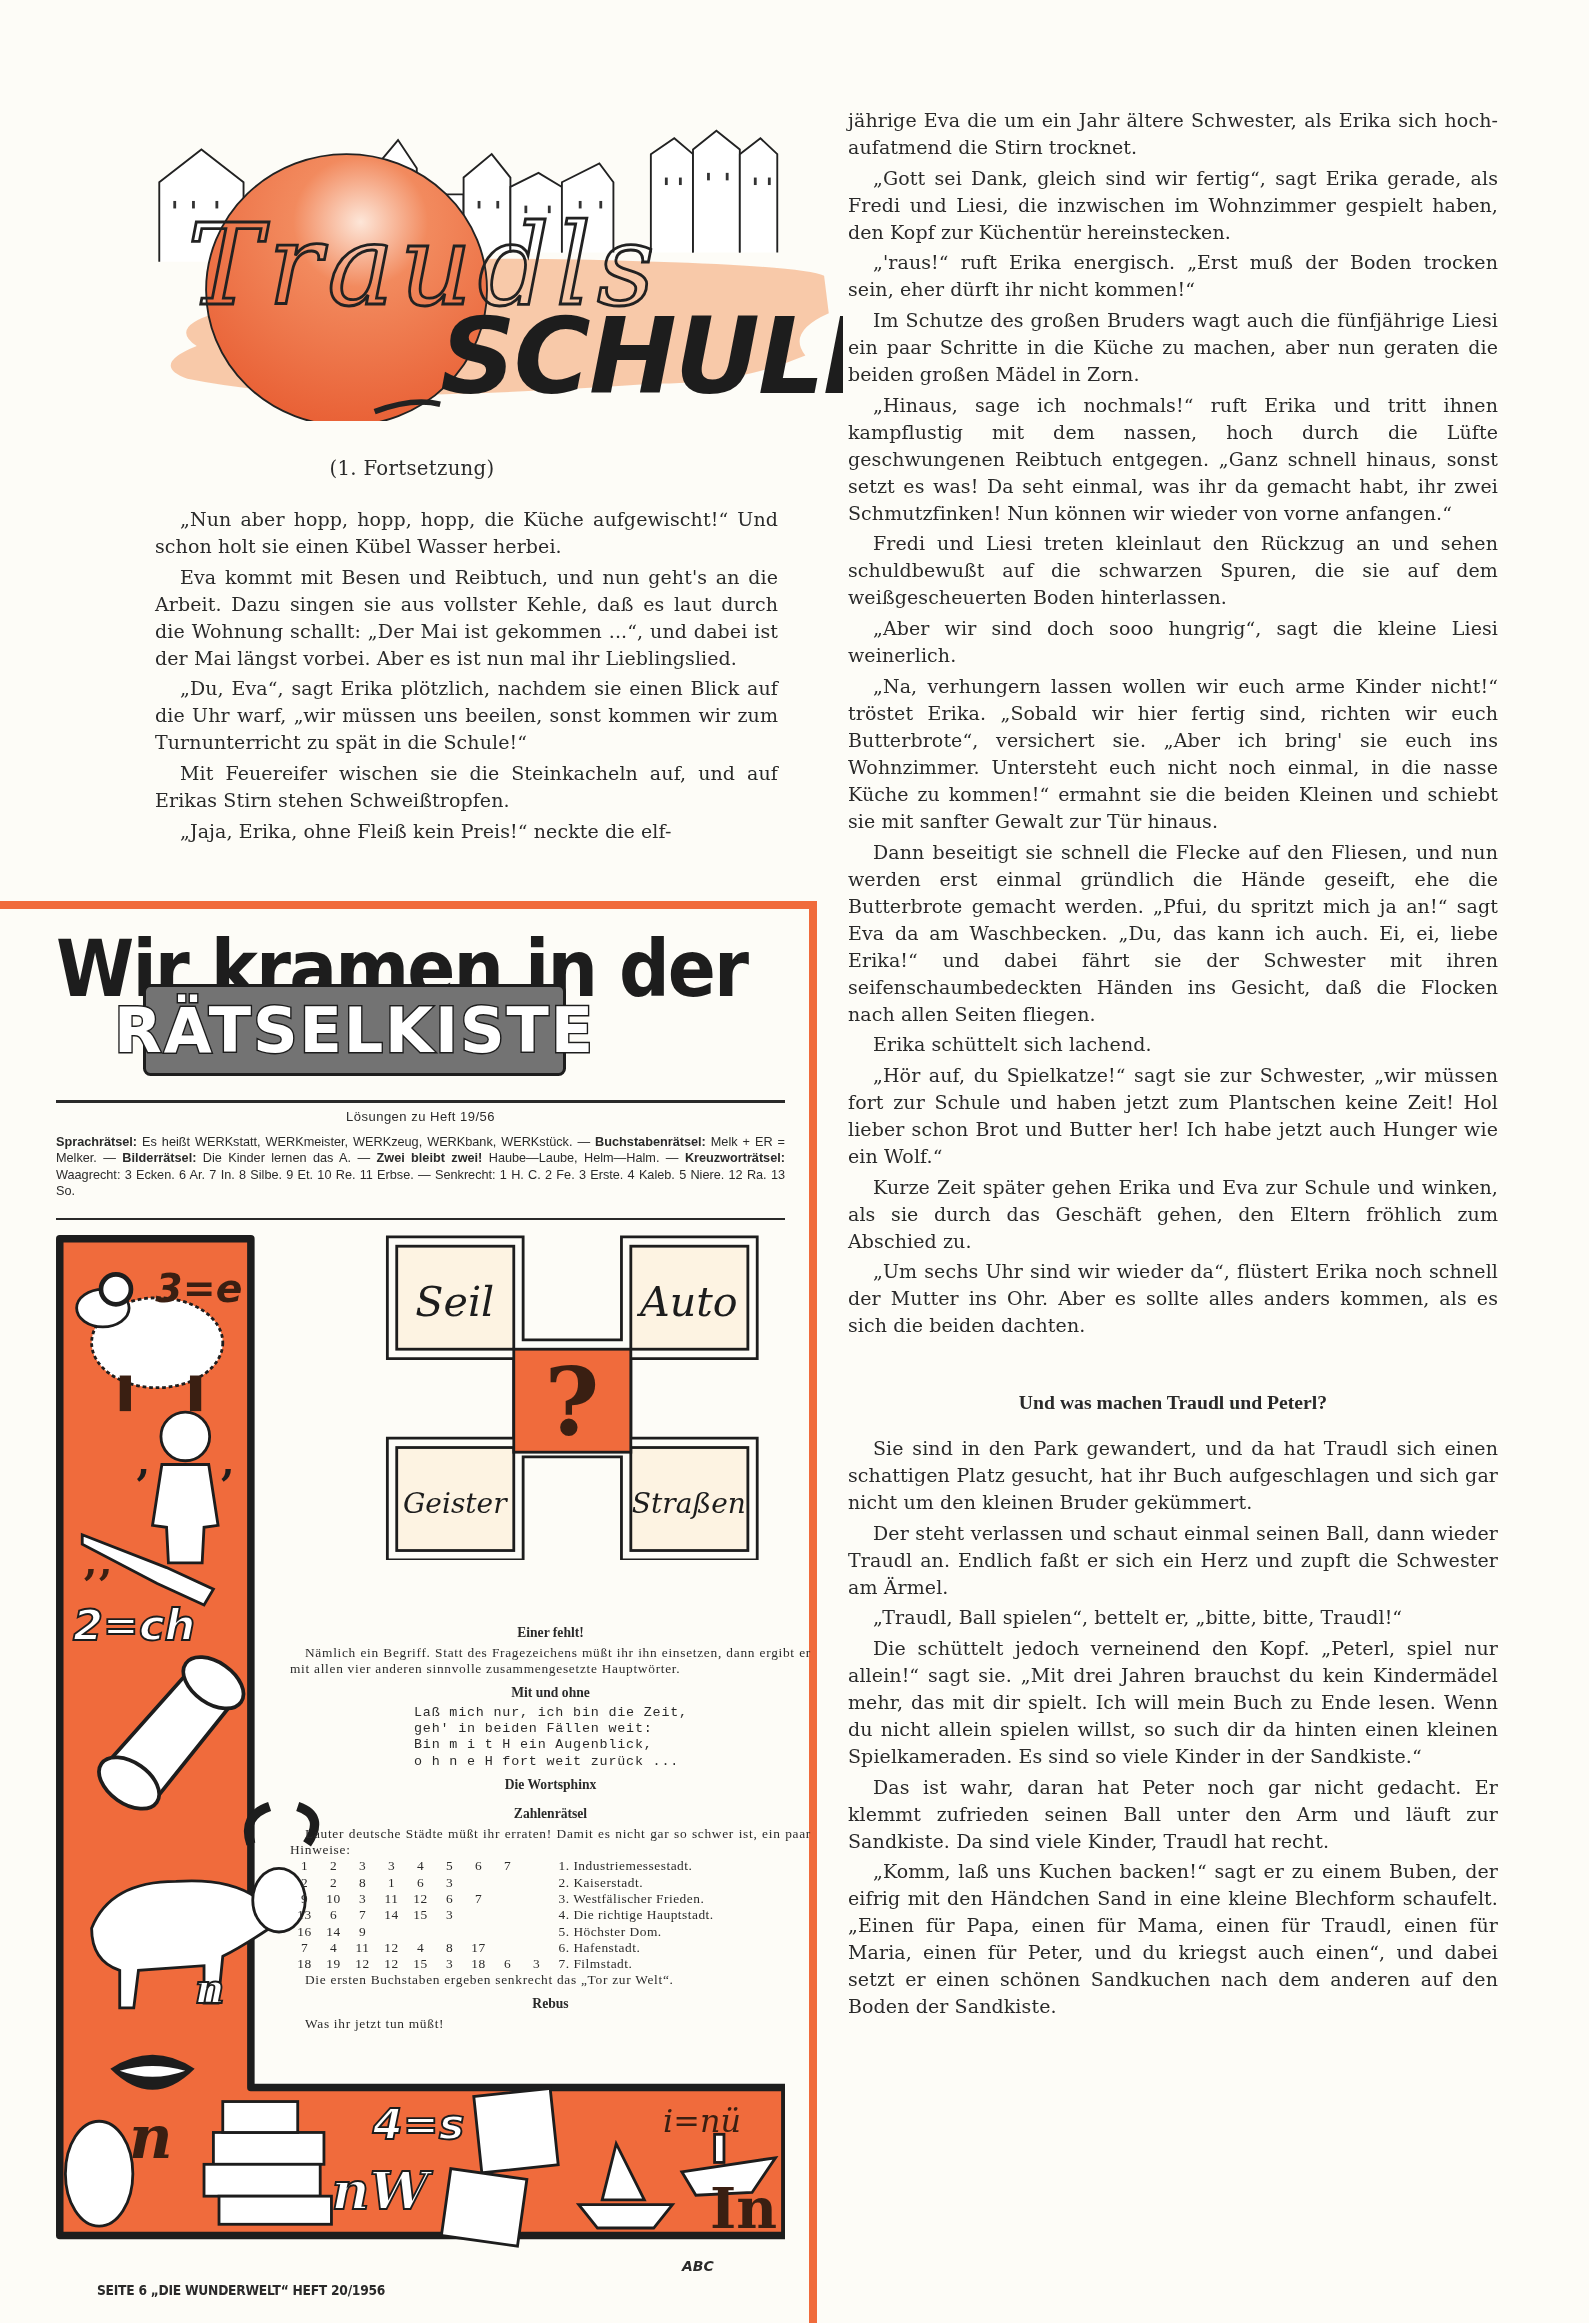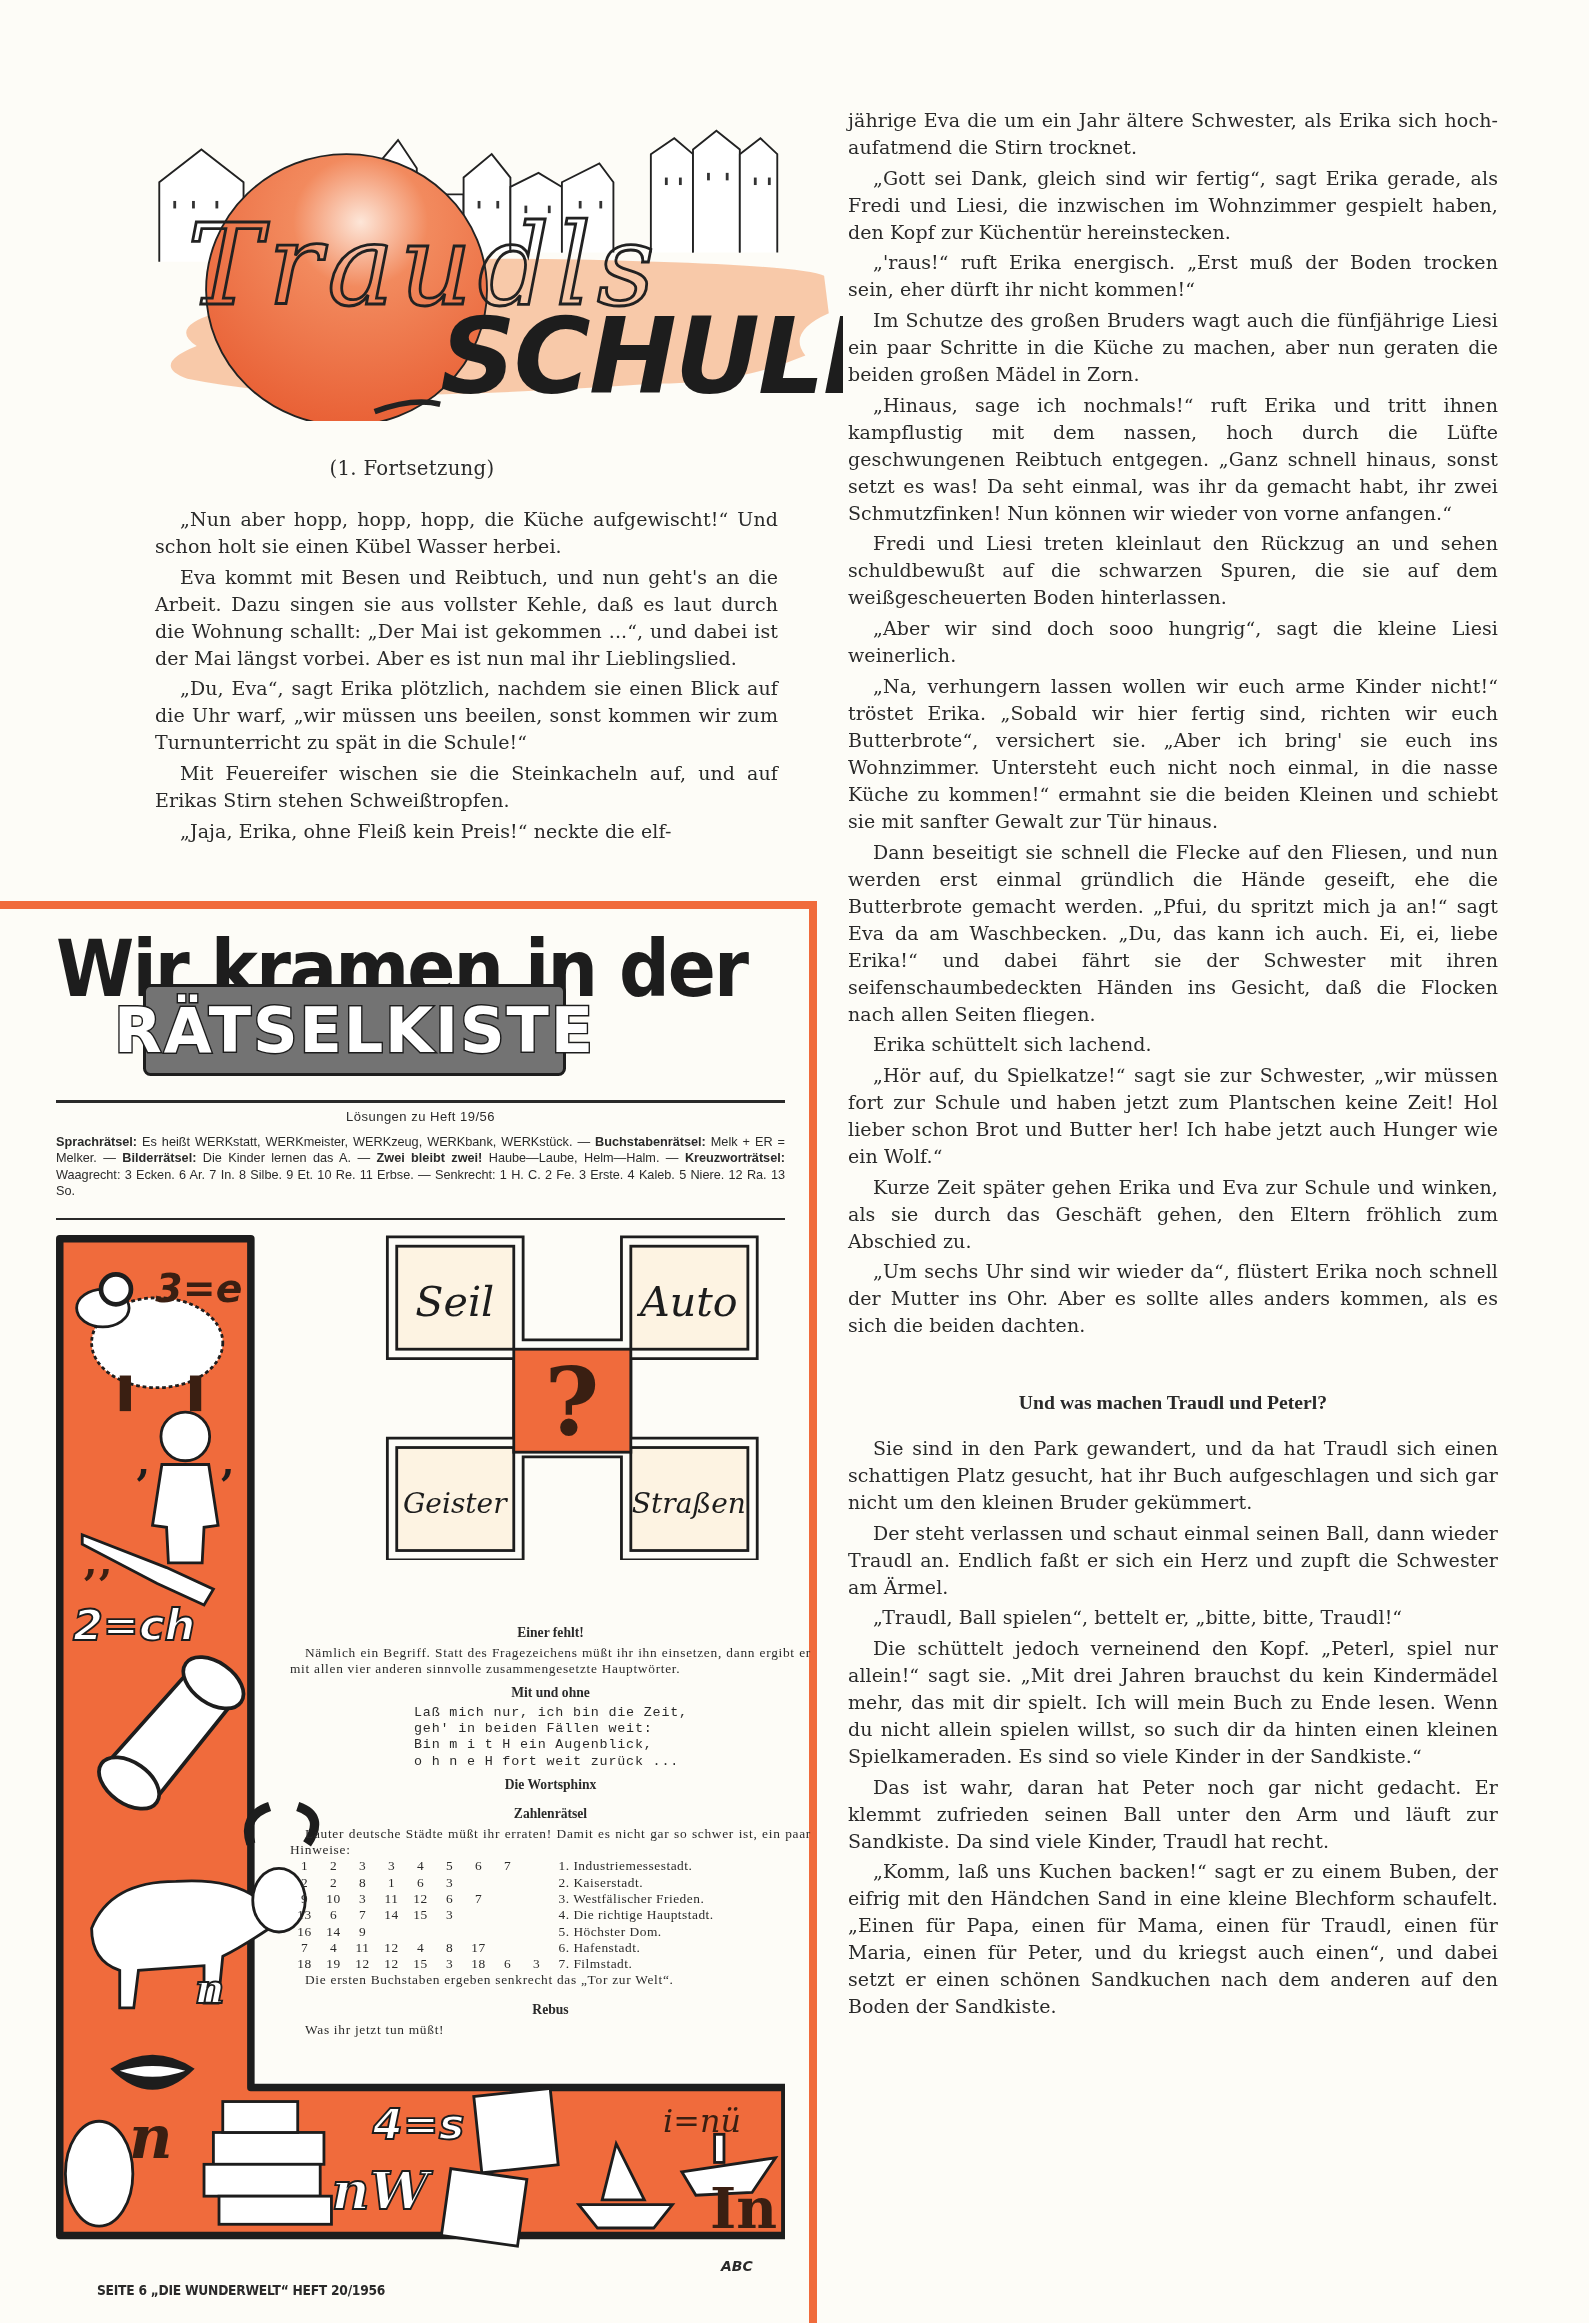--- a/index.html
+++ b/index.html
@@ -26,21 +26,21 @@
   #rebus-l{left:54px;top:1235px;width:731px;height:1023px;}
   
   #cross{left:378px;top:1218px;width:412px;height:342px;}
   .puzzle-text{left:290px;width:521px;font-family:"Liberation Serif",serif;font-size:13.4px;line-height:16.3px;}
   .puzzle-text .ph{text-align:center;font-weight:bold;font-size:13.6px;margin:4.7px 0 3.7px 0;}
   .puzzle-text .pp{text-align:justify;text-indent:15px;margin:0;letter-spacing:0.7px;}
   .puzzle-text .verse{margin:0 0 0 124px;letter-spacing:0.8px;font-family:Liberation Mono, monospace;}
   .ztable{display:grid;grid-template-columns:repeat(9,29px) 1fr;letter-spacing:0.5px;}
   .ztable span{text-align:center;}
   .ztable .hint{text-align:left;padding-left:7.5px;}
-  #abc{left:721px;top:2258px;font-family:"DejaVu Sans",sans-serif;font-weight:bold;font-style:italic;font-size:14px;}
+  #abc{left:682px;top:2258px;font-family:"DejaVu Sans",sans-serif;font-weight:bold;font-style:italic;font-size:14px;}
   #footer{left:97px;top:2282px;font-family:"DejaVu Sans",sans-serif;font-weight:bold;font-size:14px;letter-spacing:-0.3px;transform:scaleX(0.88);transform-origin:left;}
 </style>
 </head>
 <body>
 
 <svg id="title-art" class="abs" viewBox="0 0 760 330">
 
   <path d="M110 170 Q300 150 560 160 Q720 165 740 175 L745 215 Q700 235 720 260 Q650 290 560 290 Q420 300 300 302 Q160 305 60 285 Q20 270 70 250 Q40 230 90 215 Z" fill="#f6b88f" opacity="0.75"></path>
 
   <g stroke="#222" stroke-width="2" fill="#fff">
@@ -304,19 +304,19 @@
       <span>12</span>
       <span>12</span>
       <span>15</span>
       <span>3</span>
       <span>18</span>
       <span>6</span>
       <span>3</span>
       <span class="hint">7. Filmstadt.</span>
     </div>
   <p class="pp">Die ersten Buchstaben ergeben senkrecht das „Tor zur Welt“.</p>
-  <div class="ph" style="margin-top:13px;">Rebus</div>
+  <div class="ph" style="margin-top:7px;">Rebus</div>
   <p class="pp">Was ihr jetzt tun müßt!</p>
 </div>
 
 <div id="abc" class="abs">ABC</div>
 <div id="footer" class="abs">SEITE 6  „DIE WUNDERWELT“ HEFT 20/1956</div>
 
 
 </body></html>

